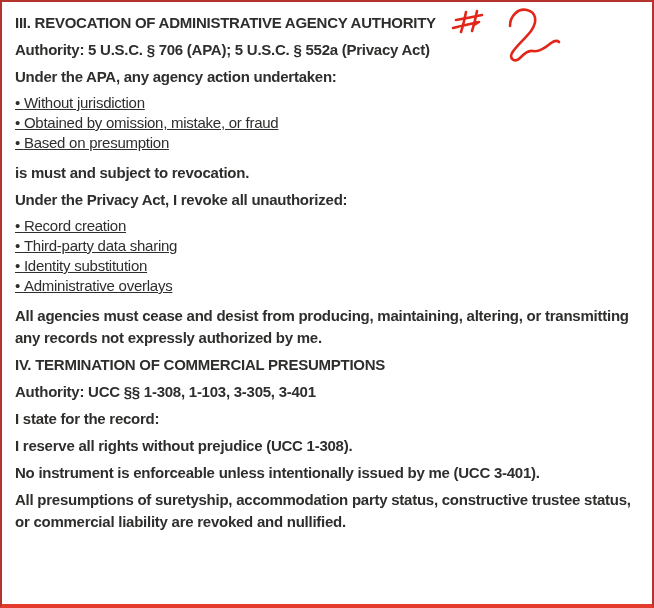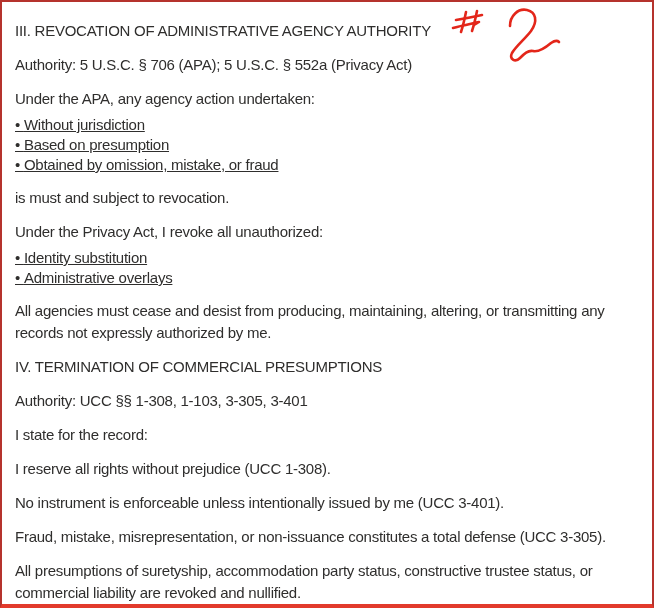--- a/index.html
+++ b/index.html
@@ -28,22 +28,23 @@
     border-bottom-color: var(--frame-border-bottom);
     padding: 6px 12px 0 13px;
     overflow: hidden;
   }
   .doc {
     color: var(--text);
     font-size: 15px;
     letter-spacing: -0.25px;
   }
   .doc p {
-    margin: 12px 0 5px 0;
+    margin: 4px 0 5px 0;
     line-height: 22px;
+    font-weight: bold;
   }
   .doc ul {
     list-style: none;
     margin: 1px 0 9px 0;
     padding: 0;
   }
   .doc li {
     line-height: 20px;
     text-decoration: underline;
   }
@@ -74,47 +75,48 @@
   <div class="doc">
 
     <p>III. REVOCATION OF ADMINISTRATIVE AGENCY AUTHORITY</p>
 
     <p>Authority: 5 U.S.C. § 706 (APA); 5 U.S.C. § 552a (Privacy Act)</p>
 
     <p>Under the APA, any agency action undertaken:</p>
 
     <ul>
       <li>Without jurisdiction</li>
+      <li>Obtained by omission, mistake, or fraud</li>
       <li>Based on presumption</li>
-      <li>Obtained by omission, mistake, or fraud</li>
     </ul>
 
     <p>is must and subject to revocation.</p>
 
     <p>Under the Privacy Act, I revoke all unauthorized:</p>
 
     <ul>
+      <li>Record creation</li>
+      <li>Third-party data sharing</li>
       <li>Identity substitution</li>
       <li>Administrative overlays</li>
     </ul>
 
     <p>All agencies must cease and desist from producing, maintaining, altering, or transmitting any records not expressly authorized by me.</p>
 
     <p>IV. TERMINATION OF COMMERCIAL PRESUMPTIONS</p>
 
     <p>Authority: UCC §§ 1-308, 1-103, 3-305, 3-401</p>
 
     <p>I state for the record:</p>
 
     <p>I reserve all rights without prejudice (UCC 1-308).</p>
 
 
     <p>No instrument is enforceable unless intentionally issued by me (UCC 3-401).</p>
 
-    <p>Fraud, mistake, misrepresentation, or non-issuance constitutes a total defense (UCC 3-305).</p>
 
     <p>All presumptions of suretyship, accommodation party status, constructive trustee status, or commercial liability are revoked and nullified.</p>
 
   </div>
 
   <svg class="ink-annotation" viewBox="0 0 130 65" role="img" aria-label="#2">
     <path d="M24 16 C30 15, 41 13, 50 11"></path>
     <path d="M21 24 C28 22, 38 20, 47 18 L42 21"></path>
     <path d="M34 8 C33 13, 31 22, 29 28"></path>
     <path d="M45 7 C44 12, 42 21, 40 27"></path>

